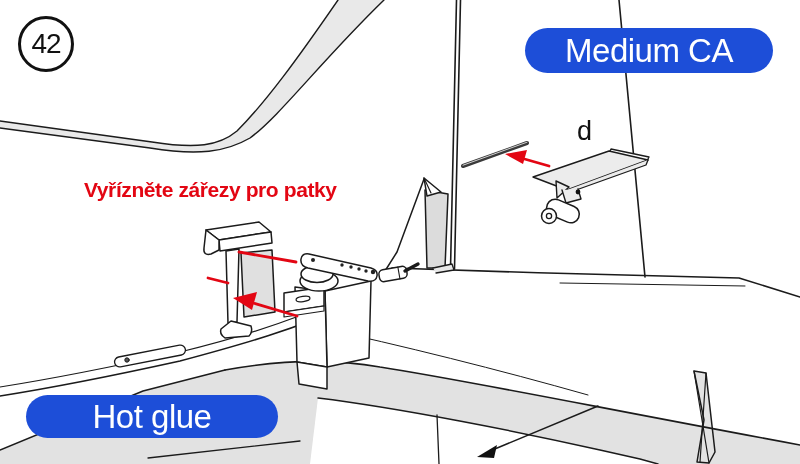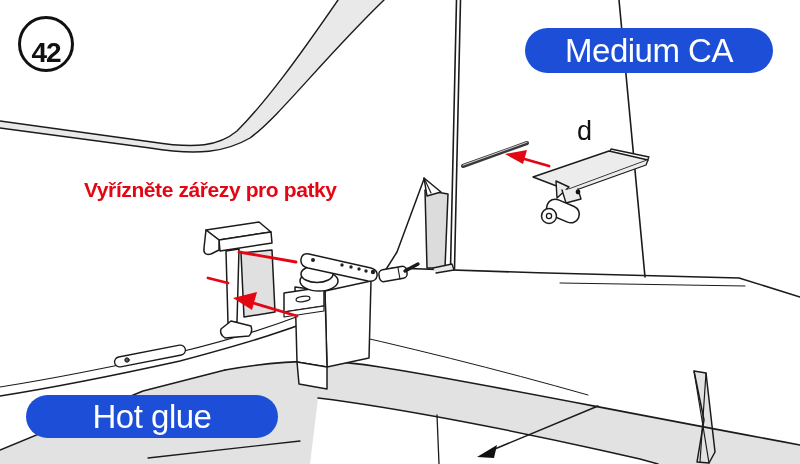--- a/index.html
+++ b/index.html
@@ -4,22 +4,22 @@
 <style>
   html,body{margin:0;padding:0;background:#fff;}
   #stage{
     position:relative;width:800px;height:464px;background:#ffffff;overflow:hidden;
     font-family:"Liberation Sans", sans-serif;
   }
   #lineart{position:absolute;left:0;top:0;}
   .overlay{position:absolute;}
   .step-circle{
     left:18px;top:16px;width:50px;height:50px;border:3.5px solid #111;border-radius:50%;
-    display:flex;align-items:flex-end;justify-content:center;
-    font-size:28px;font-weight:700;color:#111;letter-spacing:-1px;background:#fff;
+    display:flex;align-items:center;justify-content:center;
+    font-size:28px;font-weight:400;color:#111;letter-spacing:-1px;background:#fff;
   }
   .badge{
     background:#1d4ed8;color:#fff;display:flex;align-items:center;justify-content:center;
     font-weight:500;letter-spacing:-0.5px;
   }
   .badge.medium-ca{left:525px;top:28px;width:248px;height:45px;border-radius:23px;font-size:33px;}
   .badge.hot-glue{left:26px;top:395px;width:252px;height:43px;border-radius:22px;font-size:33px;}
   .annotation-red{
     left:84px;top:178px;color:#e30613;font-size:21px;font-weight:600;letter-spacing:-0.4px;white-space:nowrap;
   }

